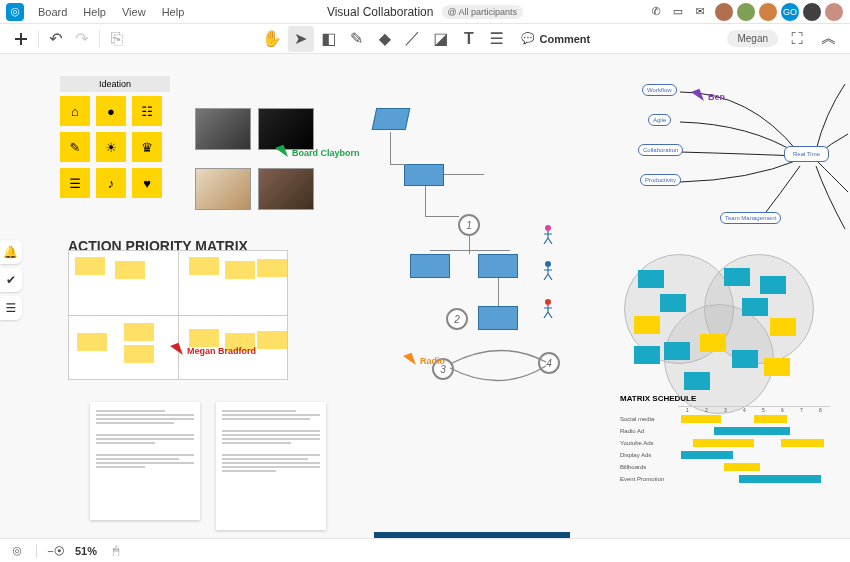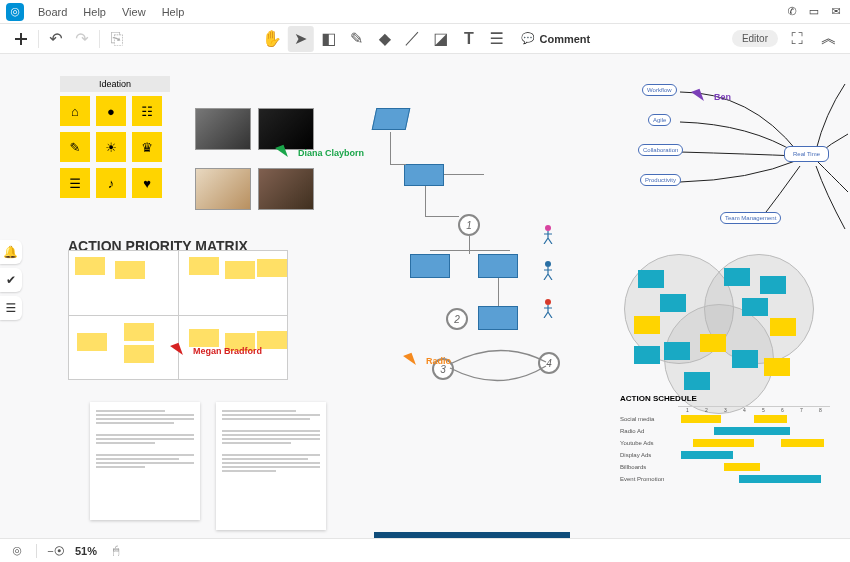--- a/index.html
+++ b/index.html
@@ -44,21 +44,21 @@
 
 
 .ideation-title { background: #e8e8e8; font-size: 9px; text-align: center; padding: 3px 0; width: 110px; }
 .sticky-grid { display: grid; grid-template-columns: repeat(3, 30px); grid-template-rows: repeat(3, 30px); gap: 6px; }
 .sticky { background: #ffd400; display: flex; align-items: center; justify-content: center; font-size: 13px; }
 
 
 .photo { background: linear-gradient(135deg,#777,#333); border: 1px solid #999; }
 
 
-.cursor { display: flex; align-items: center; gap: 12px; }
+.cursor { display: flex; align-items: center; gap: 6px; }
 .cursor .arrow { width: 0; height: 0; border-left: 9px solid transparent; border-top: 13px solid; transform: rotate(-20deg); }
 .cursor .name { font-size: 9px; font-weight: 600; }
 .cursor.green .arrow { border-top-color: #1aa54a; }
 .cursor.green .name { color: #1aa54a; }
 .cursor.red .arrow { border-top-color: #d62222; }
 .cursor.red .name { color: #d62222; }
 .cursor.orange .arrow { border-top-color: #f58a1f; }
 .cursor.orange .name { color: #f58a1f; }
 .cursor.purple .arrow { border-top-color: #7b3fb8; }
 .cursor.purple .name { color: #7b3fb8; }
@@ -111,24 +111,36 @@
 </style>
 </head>
 <body>
 
 <div class="menubar">
   <div class="logo">◎</div>
   <div class="menu-item">Board</div>
   <div class="menu-item">Help</div>
   <div class="menu-item">View</div>
   <div class="menu-item">Help</div>
+  <div class="title-wrap">
+    <span class="title">Visual Collaboration</span>
+    <span class="badge">@ All participants</span>
+  </div>
   <div class="right">
     <div class="icon-btn">✆</div>
     <div class="icon-btn">▭</div>
     <div class="icon-btn">✉</div>
+    <div class="avatars">
+      <div class="avatar" style="background:#b07050"></div>
+      <div class="avatar" style="background:#7ea055"></div>
+      <div class="avatar" style="background:#d08040"></div>
+      <div class="avatar go">GO</div>
+      <div class="avatar" style="background:#404040"></div>
+      <div class="avatar" style="background:#c89080"></div>
+    </div>
   </div>
 </div>
 
 <div class="toolbar">
   <div class="tool">
       <svg width="14" height="14" viewBox="0 0 14 14">
         <path d="M7 1v12M1 7h12" stroke="#333" stroke-width="2"></path>
       </svg>
     </div>
   <div class="sep"></div>
@@ -149,21 +161,21 @@
         <b>T</b>
       </div>
     <div class="tool">☰</div>
     <div class="comment">
       <span>💬</span>
       <span>Comment</span>
     </div>
   </div>
 
   <div class="right">
-    <span class="editor-badge">Editor</span>
+    <span class="editor-badge">Megan</span>
     <div class="tool">⛶</div>
     <div class="tool">︽</div>
   </div>
 </div>
 
 <div class="edge-pills">
   <div class="edge-pill">🔔</div>
   <div class="edge-pill">✔</div>
   <div class="edge-pill">☰</div>
 </div>
@@ -185,21 +197,21 @@
     <div class="sticky">♥</div>
   </div>
 
   <div class="art photo" style="left:195px; top:54px; width:56px; height:42px;"></div>
   <div class="art photo" style="left:258px; top:54px; width:56px; height:42px; background:linear-gradient(135deg,#222,#000);"></div>
   <div class="art photo" style="left:195px; top:114px; width:56px; height:42px; background:linear-gradient(135deg,#e8d8c0,#b89060);"></div>
   <div class="art photo" style="left:258px; top:114px; width:56px; height:42px; background:linear-gradient(135deg,#806050,#403020);"></div>
 
   <div class="art cursor green" style="left:277px; top:92px;">
     <div class="arrow"></div>
-      <span class="name">Diana Clayborn</span>
+      <span class="name">Board Clayborn</span>
   </div>
 
   <div class="art matrix-title" style="left:68px; top:184px;">ACTION PRIORITY MATRIX</div>
   <div class="art matrix" style="left:68px; top:196px;">
     <div class="mnote" style="left:6px; top:6px;"></div>
     <div class="mnote" style="left:46px; top:10px;"></div>
     <div class="mnote" style="left:120px; top:6px;"></div>
     <div class="mnote" style="left:156px; top:10px;"></div>
     <div class="mnote" style="left:188px; top:8px;"></div>
     <div class="mnote" style="left:8px; top:82px;"></div>
@@ -324,21 +336,21 @@
       <div class="dline"></div>
       <div class="dline"></div>
       <div class="dline" style="width:55%"></div>
   </div>
 
   <div class="art vcard" style="left:374px; top:348px; width:196px; height:118px;">
     <div class="vt">Getting started in 6 steps</div>
 
   </div>
 
-  <div class="art gantt-title" style="left:620px; top:340px;">ACTION SCHEDULE</div>
+  <div class="art gantt-title" style="left:620px; top:340px;">MATRIX SCHEDULE</div>
   <div class="art gantt" style="left:620px; top:352px;">
     <div class="head">
       <span>1</span>
         <span>2</span>
         <span>3</span>
         <span>4</span>
         <span>5</span>
         <span>6</span>
         <span>7</span>
         <span>8</span>

